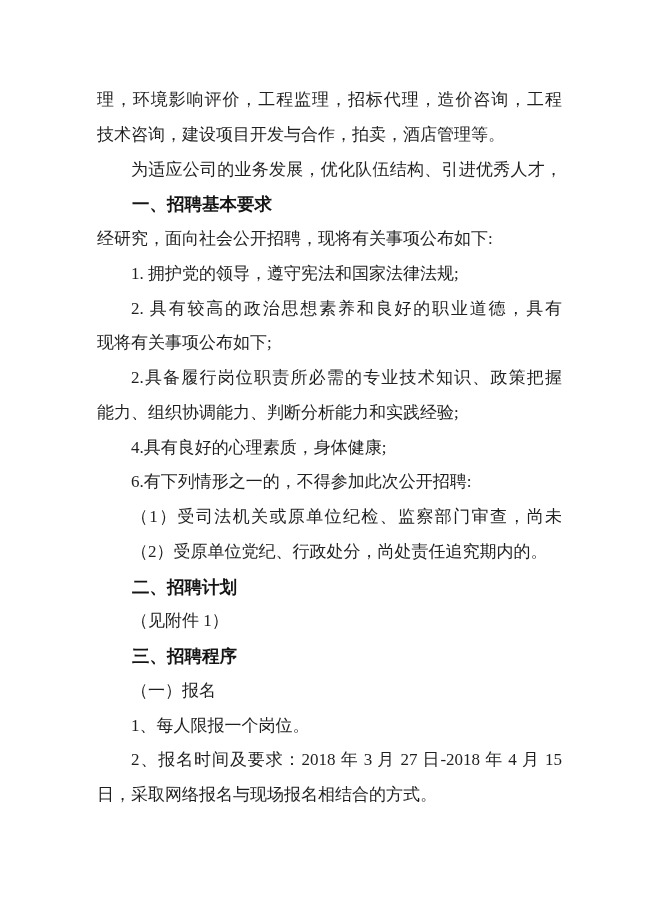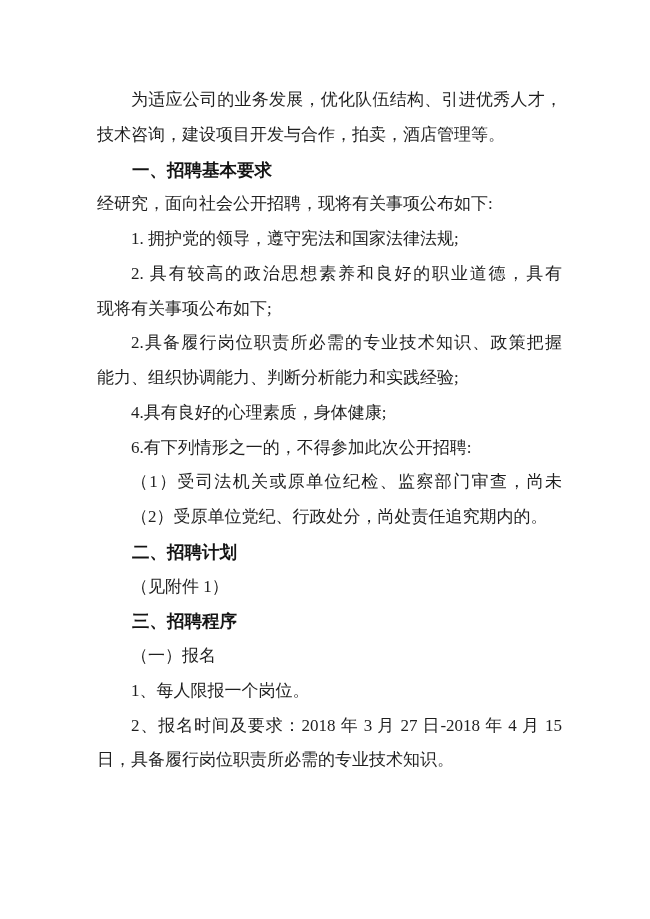--- a/index.html
+++ b/index.html
@@ -43,38 +43,39 @@
     font-size: 17.5px;
     color: #141414;
   }
 </style>
 </head>
 <body>
 
 <div class="page">
   <div class="text-block">
 
+    <div class="line justify">理，环境影响评价，工程监理，招标代理，造价咨询，工程</div>
+    <div class="line">技术咨询，建设项目开发与合作，拍卖，酒店管理等。</div>
     <div class="line indent justify">为适应公司的业务发展，优化队伍结构、引进优秀人才，</div>
-    <div class="line">技术咨询，建设项目开发与合作，拍卖，酒店管理等。</div>
     <div class="line indent heading">一、招聘基本要求</div>
 
     <div class="line">经研究，面向社会公开招聘，现将有关事项公布如下:</div>
     <div class="line indent">1. 拥护党的领导，遵守宪法和国家法律法规;</div>
     <div class="line indent justify">2. 具有较高的政治思想素养和良好的职业道德，具有</div>
     <div class="line">现将有关事项公布如下;</div>
     <div class="line indent justify">2.具备履行岗位职责所必需的专业技术知识、政策把握</div>
     <div class="line">能力、组织协调能力、判断分析能力和实践经验;</div>
     <div class="line indent">4.具有良好的心理素质，身体健康;</div>
     <div class="line indent">6.有下列情形之一的，不得参加此次公开招聘:</div>
     <div class="line indent justify">（1）受司法机关或原单位纪检、监察部门审查，尚未</div>
     <div class="line indent">（2）受原单位党纪、行政处分，尚处责任追究期内的。</div>
 
     <div class="line indent heading">二、招聘计划</div>
     <div class="line indent">（见附件 1）</div>
 
     <div class="line indent heading">三、招聘程序</div>
     <div class="line indent">（一）报名</div>
     <div class="line indent">1、每人限报一个岗位。</div>
     <div class="line indent justify">2、报名时间及要求：2018 年 3 月 27 日-2018 年 4 月 15</div>
-    <div class="line">日，具备履行岗位职责所必需的专业技术知识。</div>
+    <div class="line">日，采取网络报名与现场报名相结合的方式。</div>
 
   </div>
 </div>
 
 </body></html>

